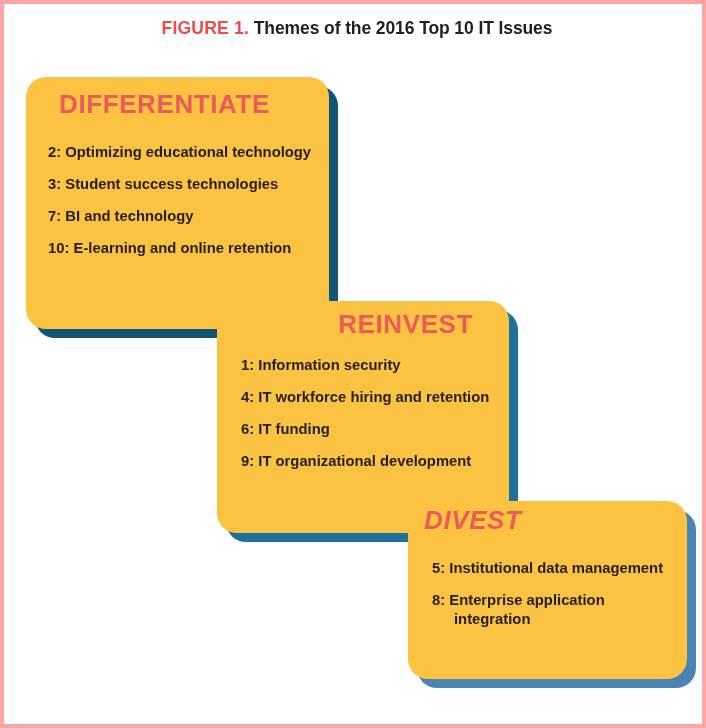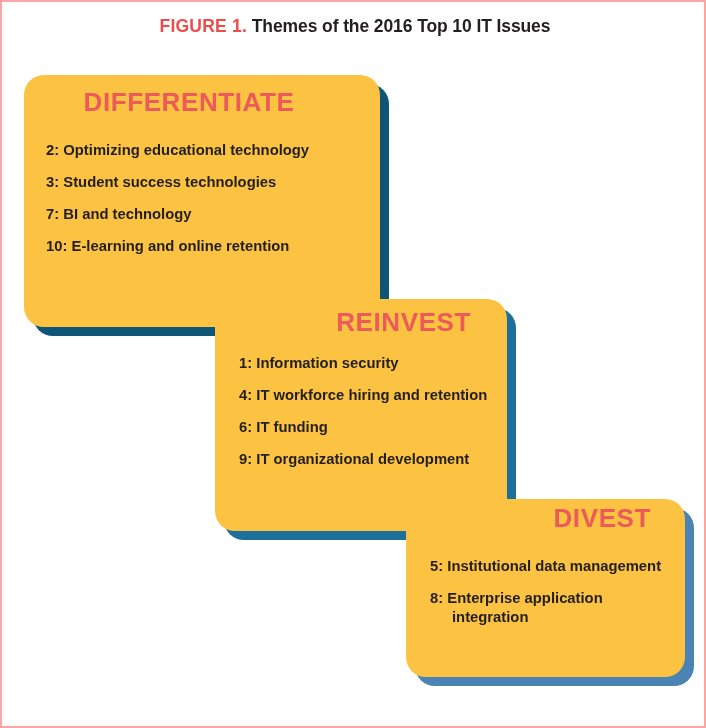--- a/index.html
+++ b/index.html
@@ -8,21 +8,21 @@
     background: #ffffff;
   }
   body {
     font-family: "Liberation Sans", sans-serif;
   }
   #figure {
     position: relative;
     width: 706px;
     height: 728px;
     background: #ffffff;
-    border: 2px solid #fca5a5;
+    border: 4px solid #fca5a5;
     box-sizing: border-box;
     overflow: hidden;
   }
 
   
   .fig-title {
     position: absolute;
     left: 0;
     top: 14px;
     width: 706px;
@@ -84,35 +84,35 @@
     text-indent: -22px;
   }
   .item .num {
     font-weight: bold;
   }
   .item .txt {
     font-weight: bold;
   }
 
   
-  #card-differentiate { left: 22px; top: 73px; width: 340px; height: 252px; padding-left: 16px; }
+  #card-differentiate { left: 22px; top: 73px; width: 303px; height: 252px; }
   #card-differentiate .shadow { background: #0f5578; }
   #card-differentiate .card-heading { left: 0; right: 0; top: 12px; text-align: center; padding-right: 26px; }
   #card-differentiate .items { left: 22px; right: 14px; top: 66px; }
 
   
   #card-reinvest { left: 213px; top: 297px; width: 292px; height: 232px; }
   #card-reinvest .shadow { background: #1d6f9c; }
   #card-reinvest .card-heading { left: 0; right: 36px; top: 8px; text-align: right; }
   #card-reinvest .items { left: 24px; right: 14px; top: 55px; }
 
   
   #card-divest { left: 404px; top: 497px; width: 279px; height: 178px; }
   #card-divest .shadow { background: #4a83b4; }
-  #card-divest .card-heading { left: 16px; right: 34px; top: 4px; text-align: right; }
+  #card-divest .card-heading { left: 16px; right: 34px; top: 4px; text-align: left; font-style: italic; }
   #card-divest .items { left: 24px; right: 14px; top: 58px; }
 </style>
 </head>
 <body>
 
 <div id="figure">
 
   <div class="fig-title">
     <span class="fig-label">FIGURE 1.</span>
     <span>Themes of the 2016 Top 10 IT Issues</span>

